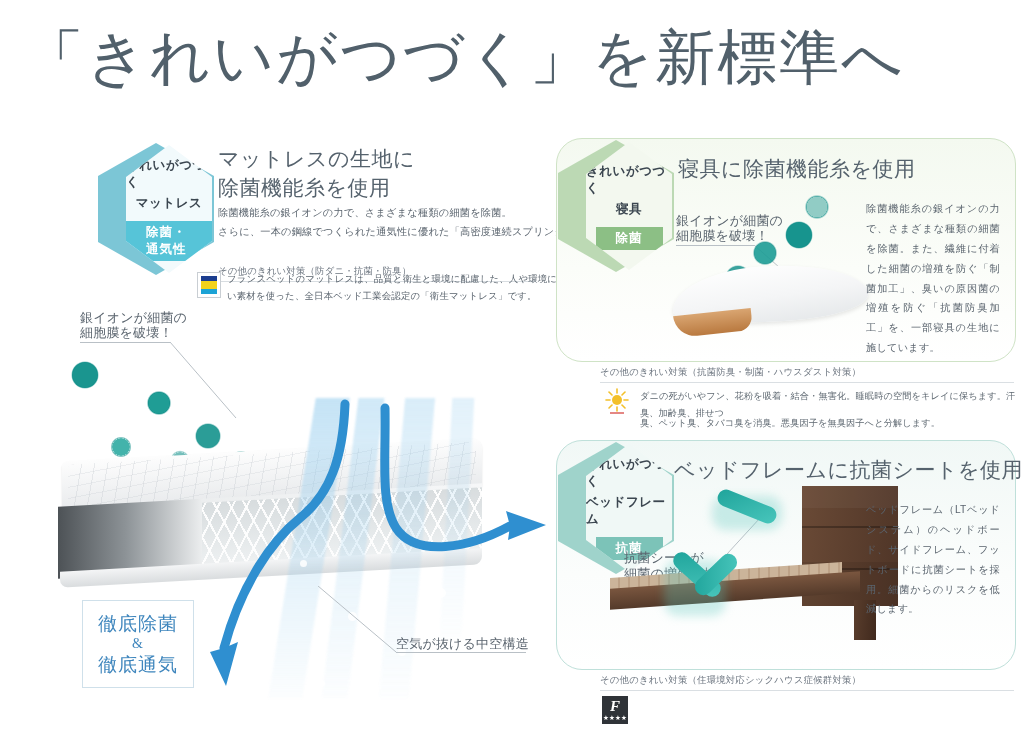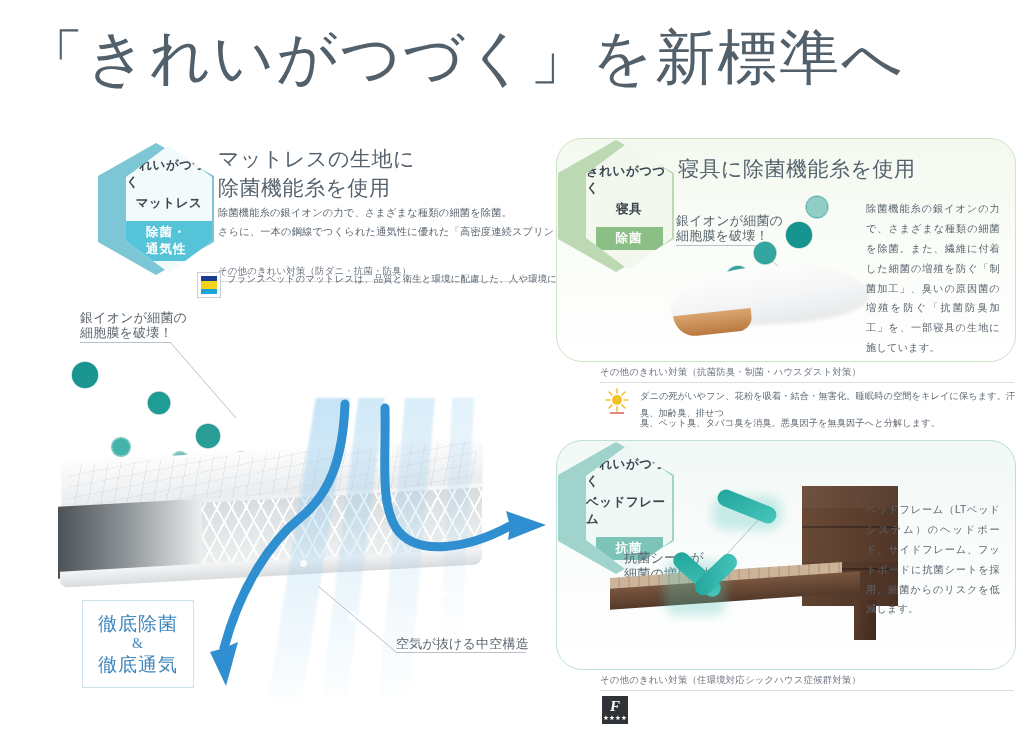--- a/index.html
+++ b/index.html
@@ -211,20 +211,21 @@
   <div class="body-txt" style="left:218px;top:203px;">除菌機能糸の銀イオンの力で、さまざまな種類の細菌を除菌。</div>
   <div class="body-txt" style="left:218px;top:222px;">さらに、一本の鋼線でつくられた通気性に優れた「高密度連続スプリング。」</div>
 
   <div class="small-note" style="left:218px;top:265px;">その他のきれい対策（防ダニ・抗菌・防臭）</div>
   <div class="rule" style="left:218px;top:281px;width:318px;"></div>
 
   <div class="cert" style="left:197px;top:272px;">
     <div class="cert-inner"></div>
   </div>
   <div class="body-txt" style="left:227px;top:271px;font-size:9.4px;line-height:1.75;">フランスベッドのマットレスは、品質と衛生と環境に配慮した、人や環境に優し</div>
+  <div class="body-txt" style="left:227px;top:288px;font-size:9.4px;line-height:1.75;">い素材を使った、全日本ベッド工業会認定の「衛生マットレス」です。</div>
 
   <div class="callout" style="left:80px;top:308px;">銀イオンが細菌の</div>
   <div class="callout" style="left:80px;top:323px;">細胞膜を破壊！</div>
   <div class="leader-h" style="left:80px;top:342px;width:90px;"></div>
   <div style="position:absolute;left:170px;top:342px;width:74px;height:78px;">
     <svg width="74" height="78">
         <line x1="0" y1="0" x2="66" y2="76" stroke="#b9c0c6" stroke-width="1"></line>
       </svg>
   </div>
 
@@ -335,20 +336,21 @@
 
   <div class="hexwrap" style="left:558px;top:442px;">
     <div class="hex hex-outer teal"></div>
     <div class="hex hex-inner teal">
       <div class="hex-l1">きれいがつづく</div>
       <div class="hex-l2">ベッドフレーム</div>
       <div class="hex-pill teal">抗菌</div>
     </div>
   </div>
 
+  <div class="sec-head" style="left:674px;top:456px;">ベッドフレームに抗菌シートを使用</div>
 
   <div class="callout" style="left:624px;top:548px;">抗菌シートが</div>
   <div class="callout" style="left:624px;top:564px;">細菌の増殖を抑制</div>
   <div style="position:absolute;left:716px;top:518px;width:46px;height:50px;">
     <svg width="46" height="50">
         <line x1="44" y1="0" x2="0" y2="48" stroke="#b9c0c6" stroke-width="1"></line>
       </svg>
   </div>
 
   <div class="bed">

